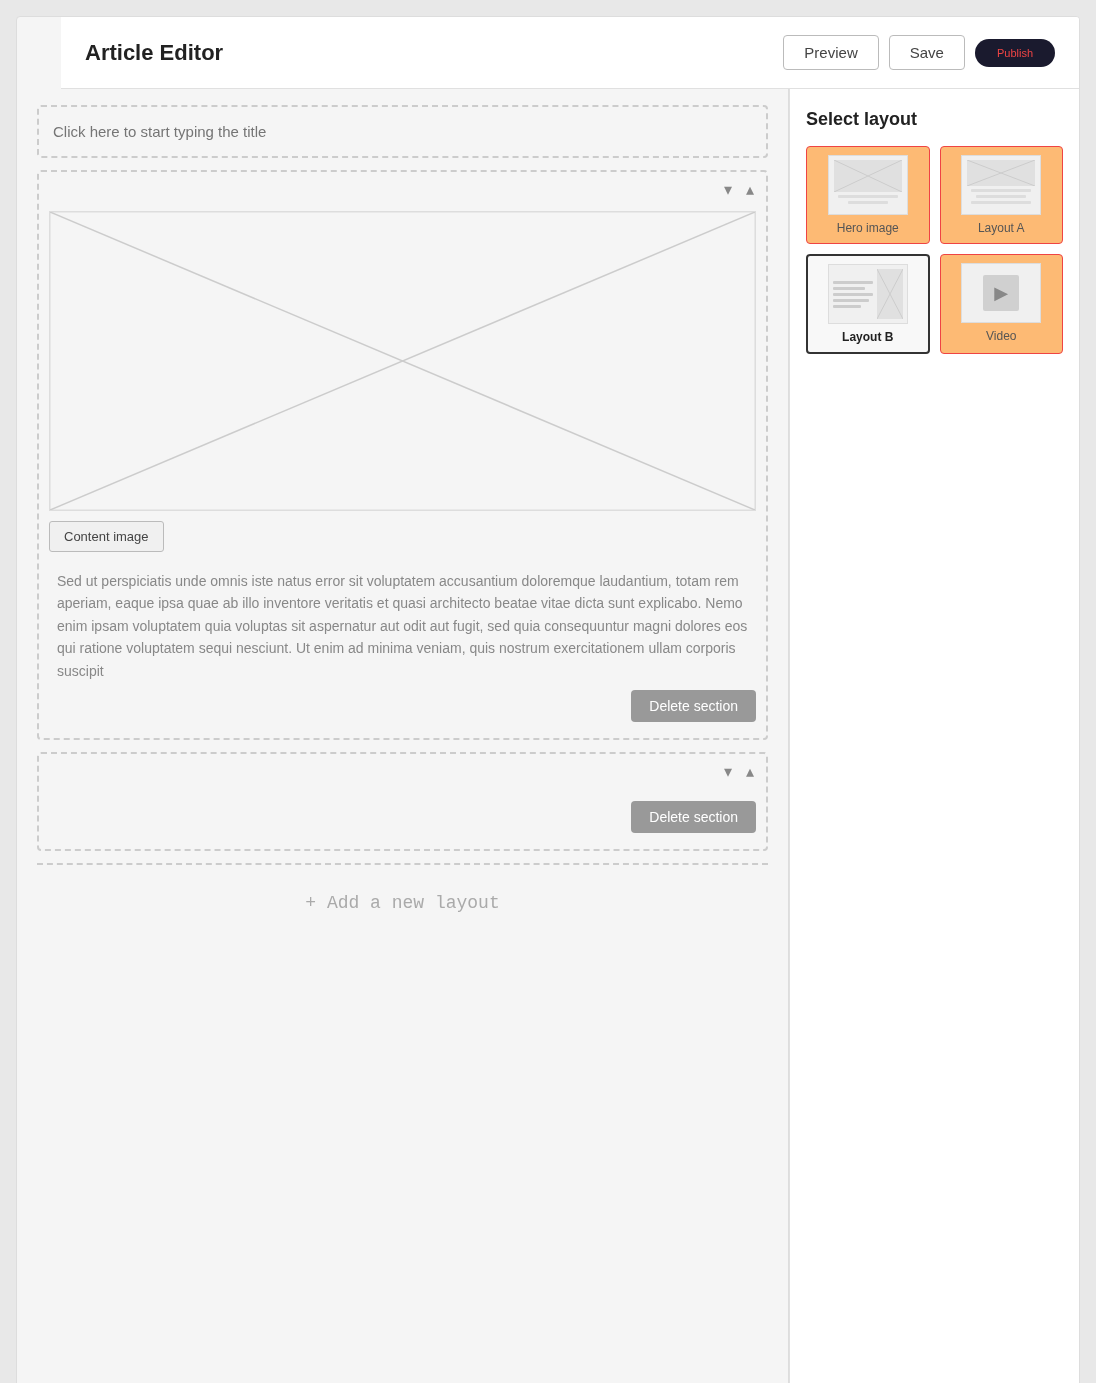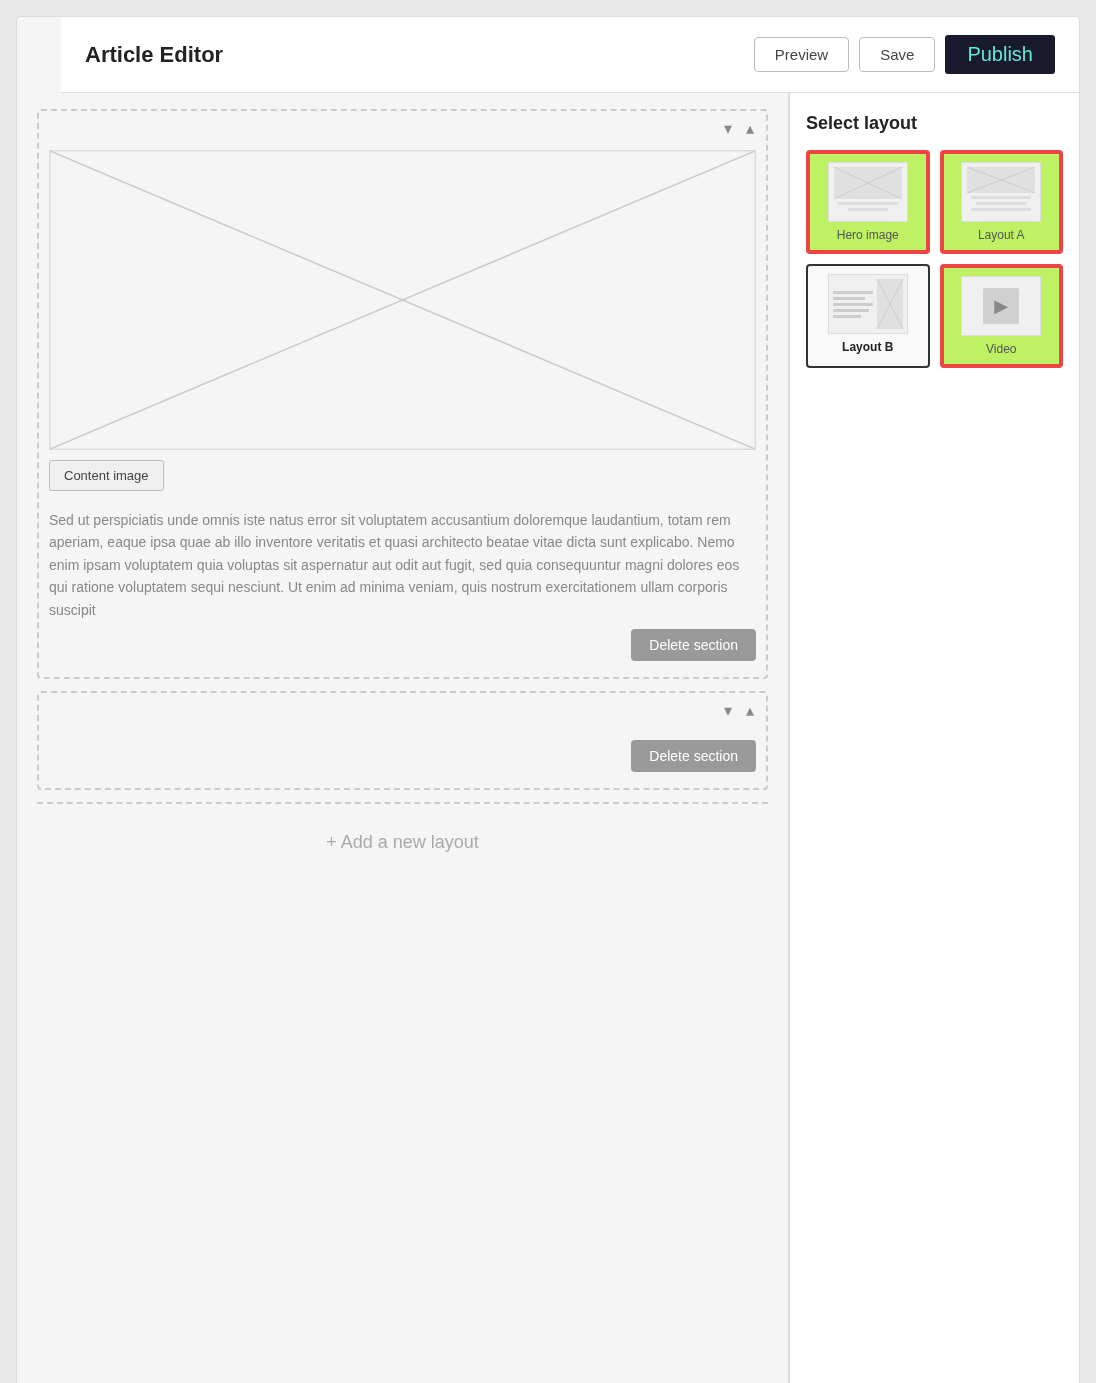--- a/index.html
+++ b/index.html
@@ -45,24 +45,24 @@
       border: 1px solid #bbb;
       background: #fff;
       border-radius: 4px;
       font-size: 15px;
       color: #444;
       cursor: pointer;
     }
     .btn-publish {
       padding: 8px 22px;
       background: #1a1a2e;
-      color: #5eead4;
+      color: #ef4444;
       border: none;
-      border-radius: 3px;
-      font-size: 20px;
+      border-radius: 16px;
+      font-size: 11px;
       cursor: pointer;
       font-weight: 500;
     }
     
     .main-layout {
       display: flex;
       height: calc(1383px - 64px);
     }
     
     .editor-area {
@@ -102,28 +102,28 @@
       font-weight: 600;
       border-bottom: 2px solid #222;
       margin-bottom: -10px;
     }
     .layout-grid {
       display: grid;
       grid-template-columns: 1fr 1fr;
       gap: 10px;
     }
     .layout-item {
-      border: 4px solid #ef4444;
+      border: 1px solid #ef4444;
       border-radius: 4px;
       padding: 8px;
       cursor: pointer;
       display: flex;
       flex-direction: column;
       align-items: center;
-      background: #bef264;
+      background: #fdba74;
     }
     .layout-item.selected {
       border: 2px solid #333;
       background: #f8f8f8;
     }
     .layout-item-label {
       font-size: 12px;
       color: #555;
       margin-top: 6px;
       text-align: center;
@@ -215,21 +215,21 @@
       background: #f0f0f0;
       border-radius: 3px;
       font-size: 13px;
       color: #444;
       cursor: pointer;
     }
     .section-text {
       font-size: 14px;
       color: #888;
       line-height: 1.6;
-      margin: 10px 0 6px 0;
+      margin: 10px 0 6px 8px;
     }
     .delete-section-btn {
       display: block;
       margin: 8px 0 8px auto;
       padding: 8px 18px;
       background: #999;
       color: #fff;
       border: none;
       border-radius: 4px;
       font-size: 14px;
@@ -264,20 +264,21 @@
     }
     
     .add-layout {
       text-align: center;
       padding: 28px;
       font-size: 18px;
       color: #aaa;
       cursor: pointer;
       border-top: 2px dashed #ccc;
       margin-top: 8px;
+      font-family: Liberation Mono, monospace;
     }
     
     .thumb-b {
       width: 80px; height: 60px; background: #f0f0f0; border: 1px solid #ddd;
       display: flex; flex-direction: row; align-items: stretch; padding: 4px; gap: 4px;
     }
     .thumb-b-text {
       flex: 1; display: flex; flex-direction: column; gap: 3px; justify-content: center;
     }
     .thumb-b-img {
@@ -314,20 +315,23 @@
       <button class="btn-preview">Preview</button>
       <button class="btn-save">Save</button>
       <button class="btn-publish">Publish</button>
     </div>
   </div>
 
   <div class="main-layout">
 
     <div class="editor-area">
 
+      <div class="title-section">
+        <input type="text" class="title-input" placeholder="Click here to start typing the title" style="">
+      </div>
 
       <div class="section-wrapper">
         <div class="section-controls">
           <button class="section-control-btn">▾</button>
           <button class="section-control-btn">▴</button>
         </div>
         <div class="section-content">
           
           <div class="image-placeholder">
             <div class="image-x">

